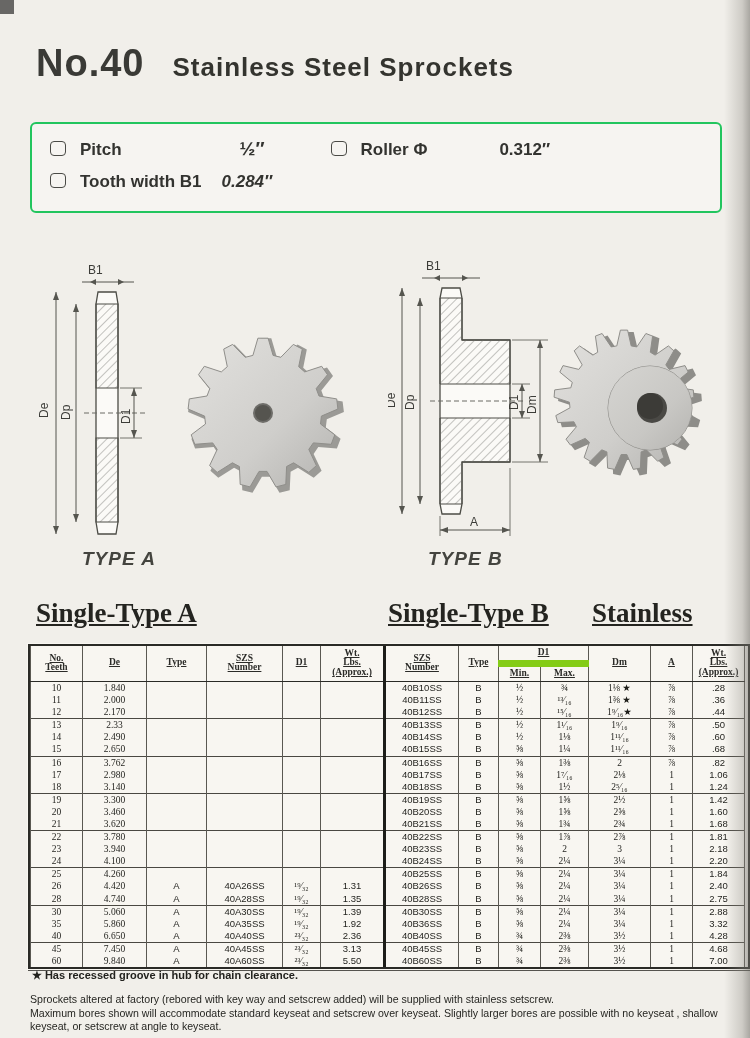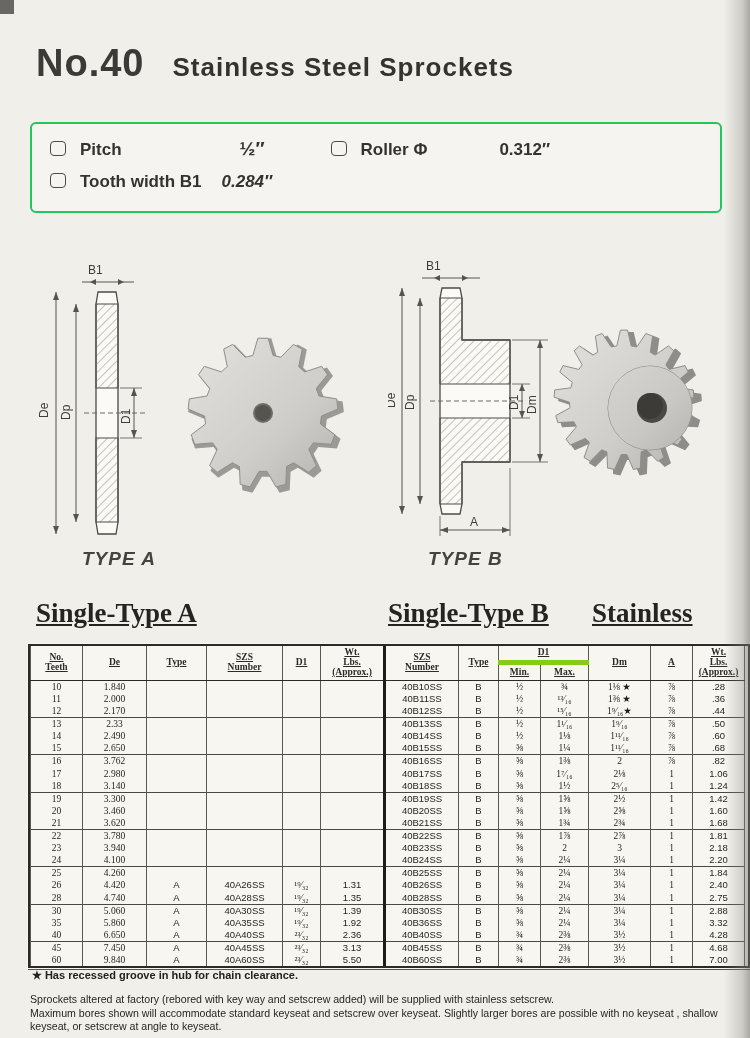--- a/index.html
+++ b/index.html
@@ -47,21 +47,21 @@
   .st-a{left:36px;}
   .st-b{left:388px;}
   .st-s{left:592px;}
   
   .table-wrap{position:absolute;top:644px;left:28px;width:718px;border:2px solid #2a2a26;background:#f8f6f1;box-shadow:0 0 0 1px #f8f6f1,0 2px 0 #55534e;}
   table{border-collapse:collapse;table-layout:fixed;width:714px;}
   th,td{border-left:1px solid #5a5852;border-right:1px solid #5a5852;
     text-align:center;vertical-align:middle;padding:0;overflow:hidden;white-space:nowrap;}
   thead th{font-family:"Liberation Serif","DejaVu Serif",serif;font-size:9.5px;font-weight:bold;
     line-height:1.05;white-space:pre-line;border-bottom:1.5px solid #2a2a26;padding:2px 0;text-decoration:underline;}
-  thead tr.sub th{border-top:5px solid #84cc16;margin-top:8px;}
+  thead tr.sub th{border-top:7px solid #84cc16;margin-top:8px;}
   tbody td{font-size:9.5px;line-height:12.1px;height:12.1px;color:#1e1e1a;}
   tbody td.ser{font-family:"Liberation Serif","DejaVu Serif",serif;}
   tbody td.san{font-family:"Liberation Sans",sans-serif;}
   tbody tr.group-start td{border-top:1px solid #4a4842;}
   td.col-wt_a,th.h-wt_a{border-right:3px solid #1d1d19;}
   
   .footnote-star{position:absolute;top:969px;left:32px;font-size:11px;color:#22221e;font-weight:bold;}
   .footnotes{position:absolute;top:993px;left:30px;width:700px;font-size:10.6px;line-height:1.22;color:#262622;}
   .footnotes p{margin:0 0 1px 0;}
 </style>

